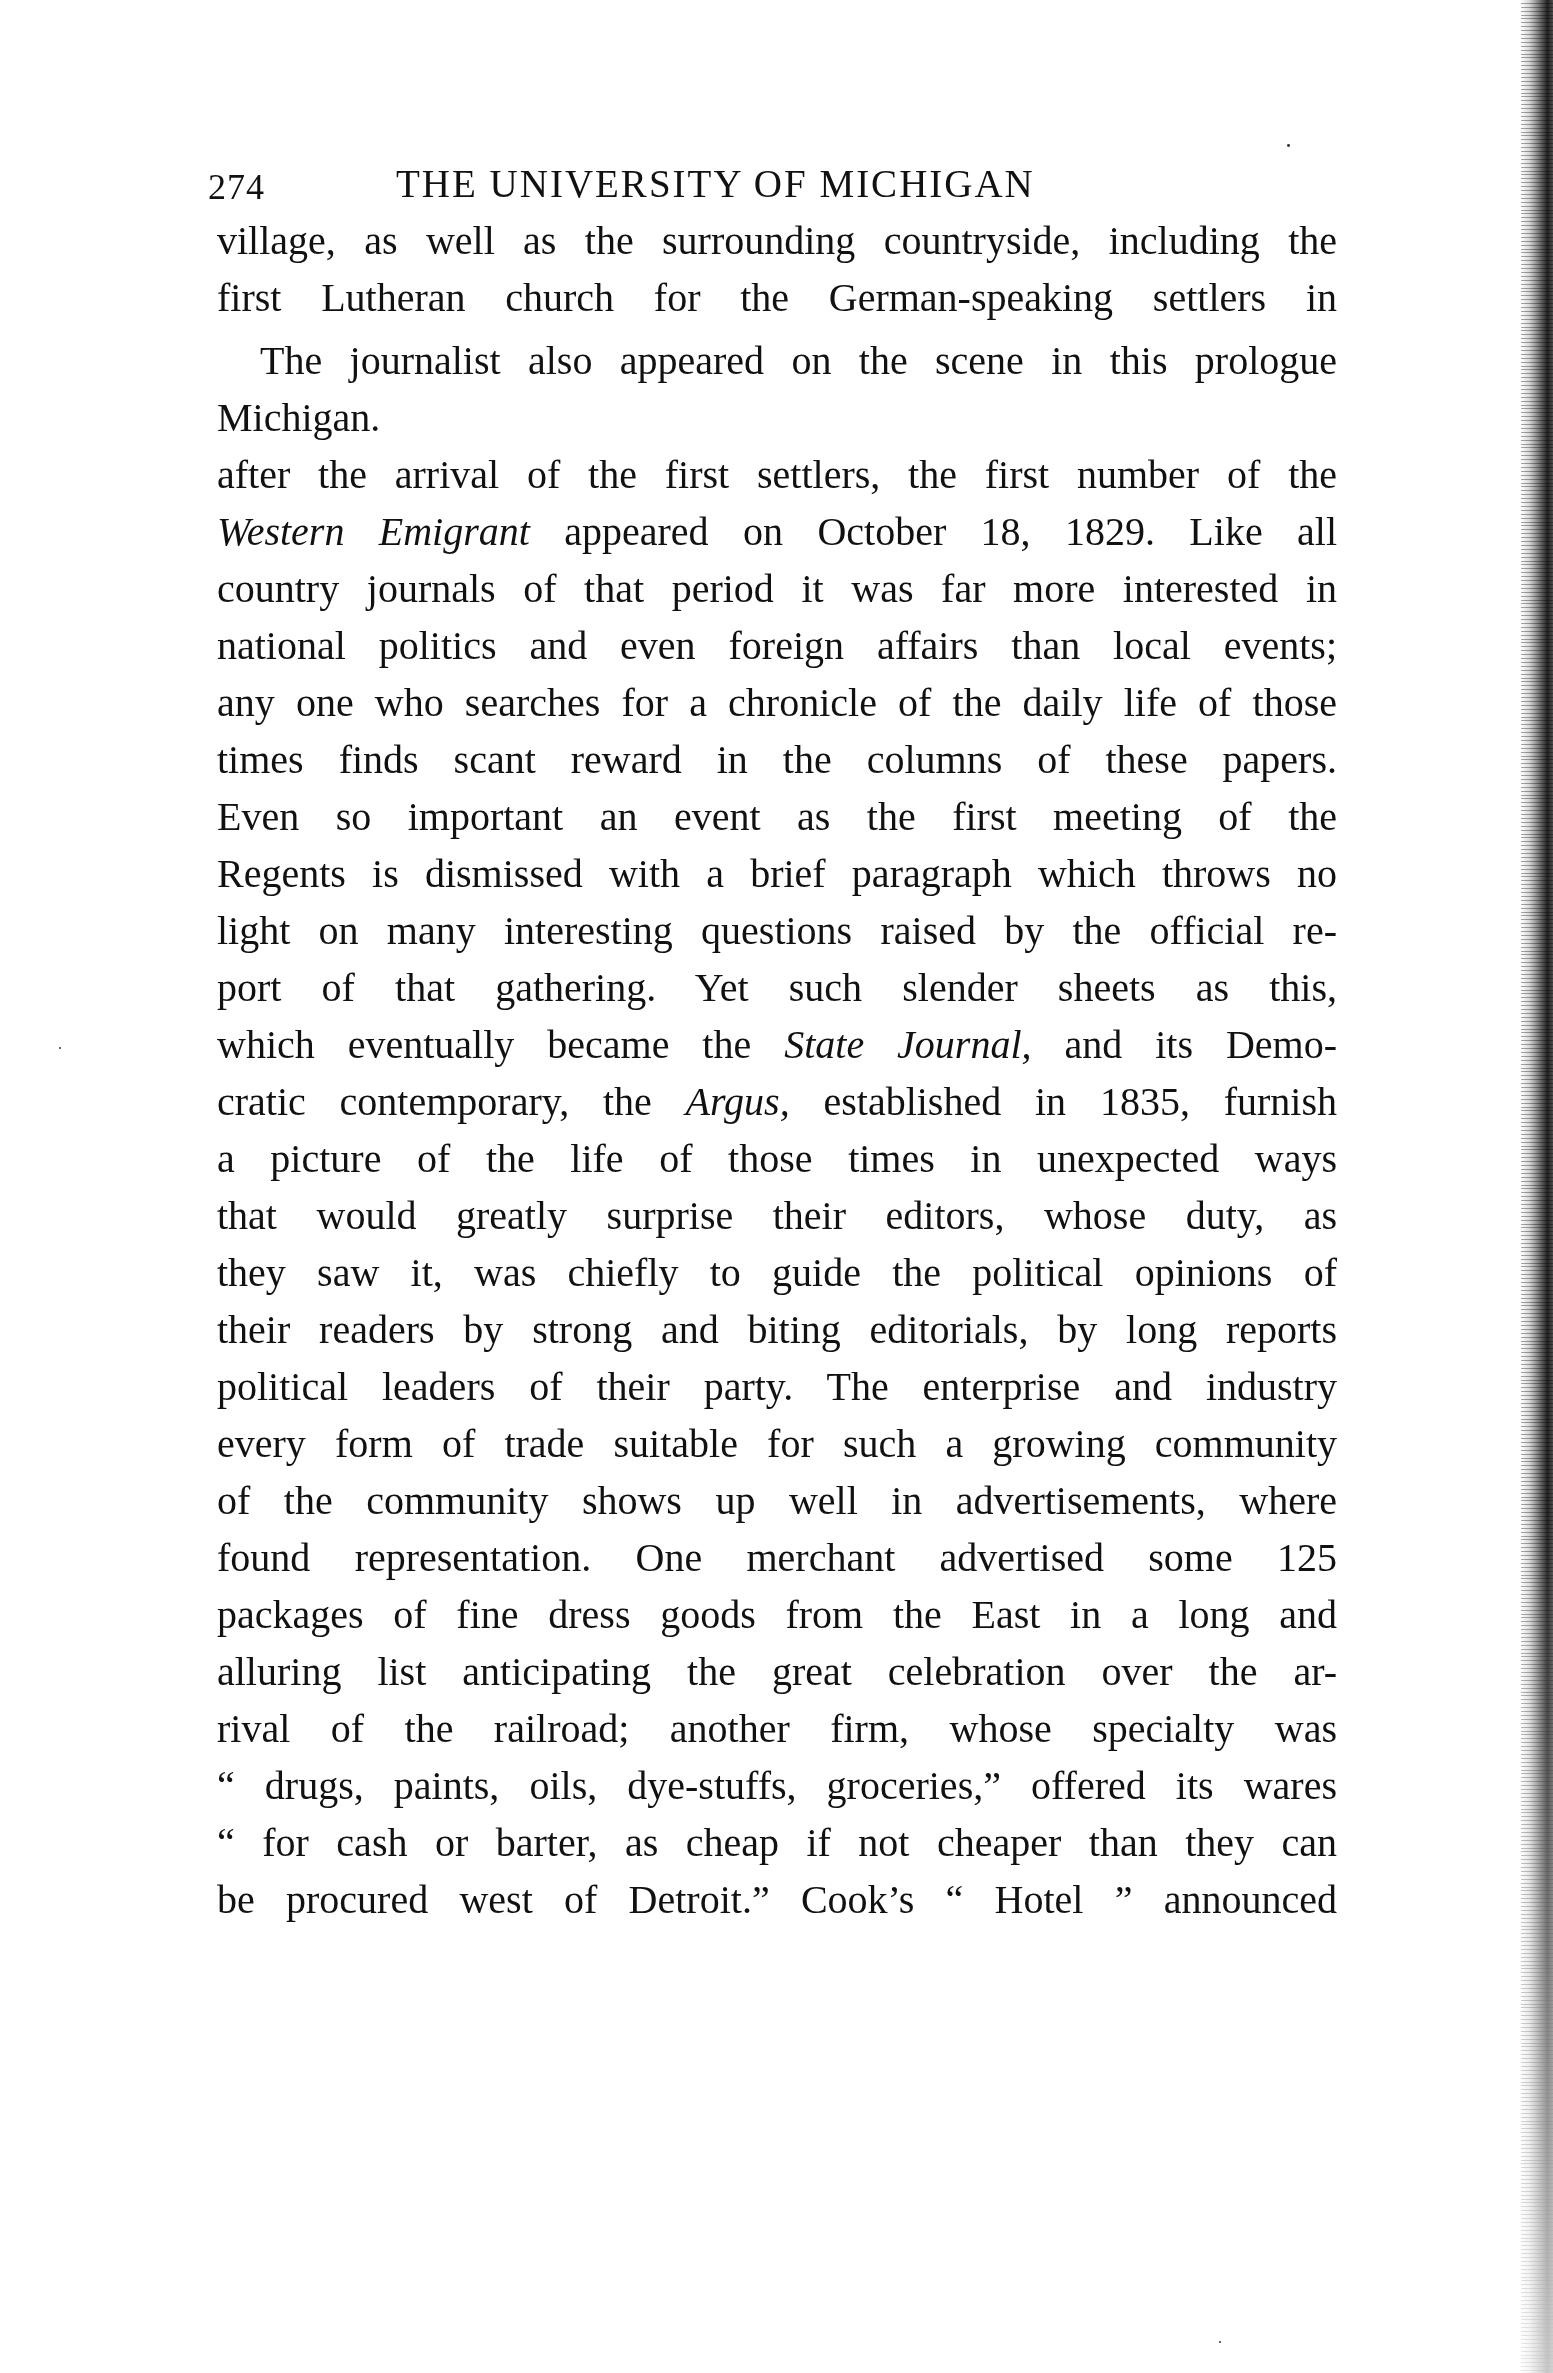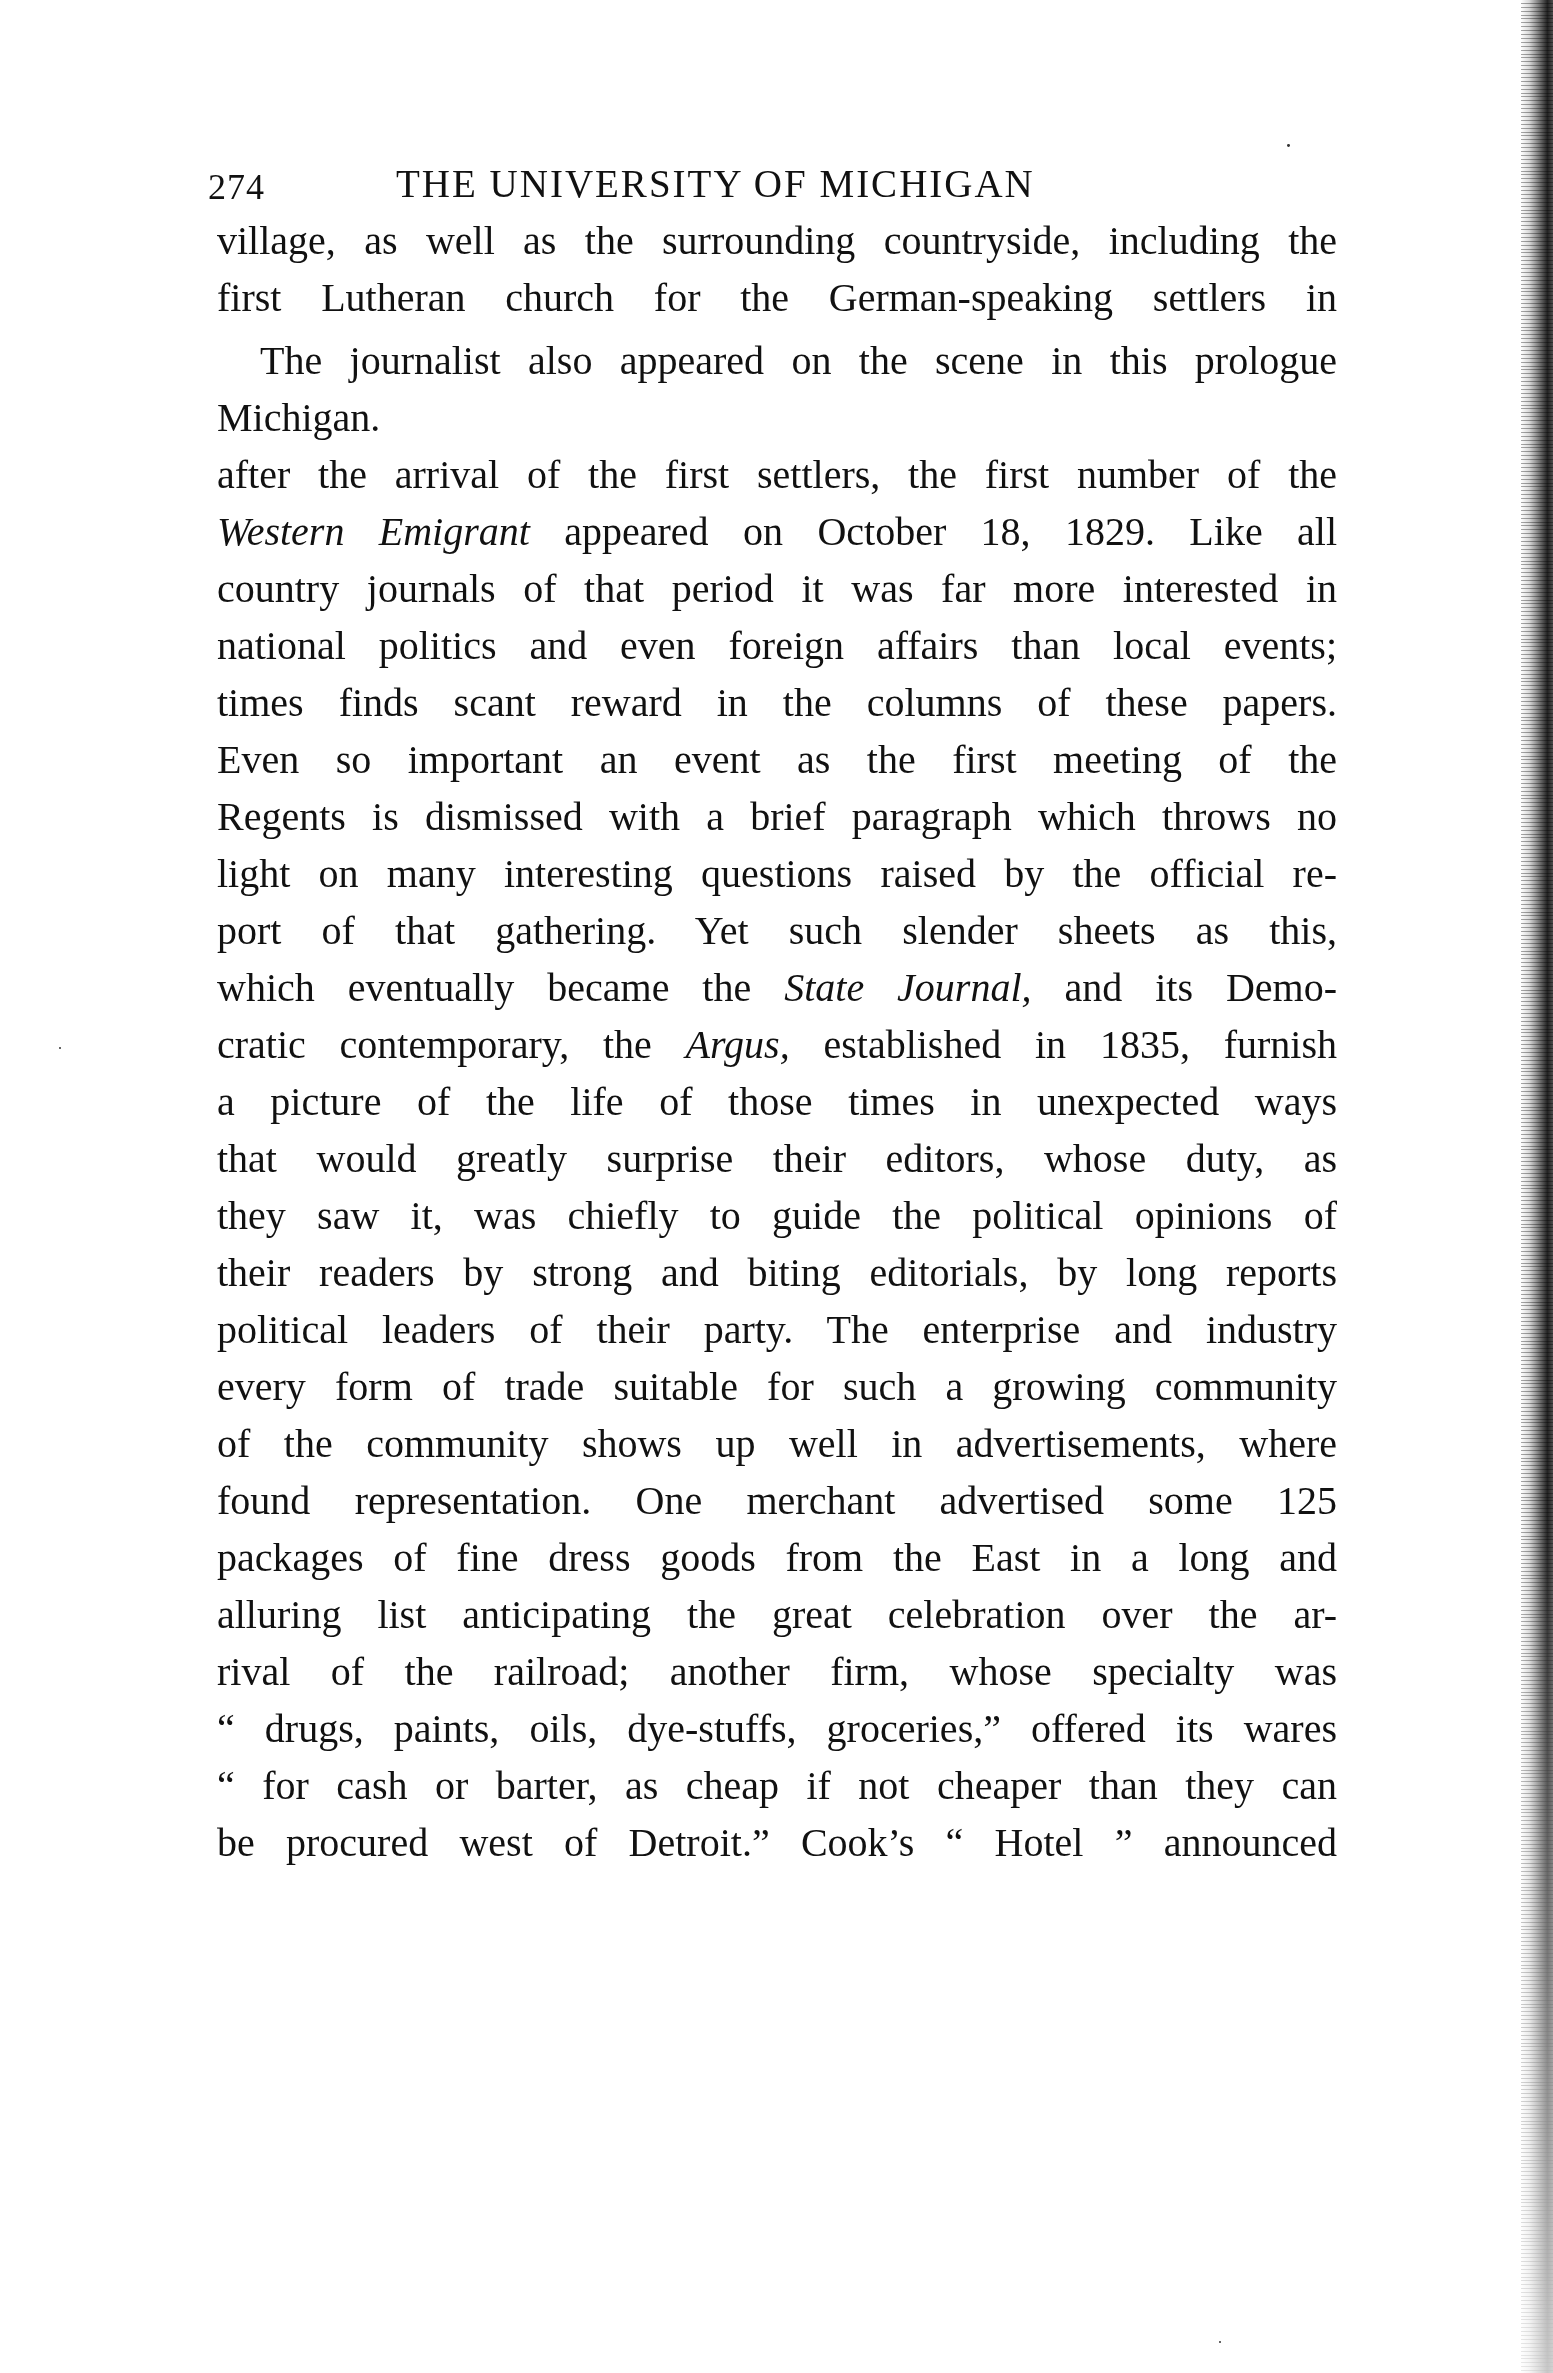--- a/index.html
+++ b/index.html
@@ -105,20 +105,21 @@
 
   <div class="body-text">
     <div class="line"><span>village, as well as the surrounding countryside, including the</span></div>
     <div class="line"><span>first Lutheran church for the German-speaking settlers in</span></div>
     <div class="line indent para-gap"><span>The journalist also appeared on the scene in this prologue</span></div>
     <div class="line last"><span>Michigan.</span></div>
     <div class="line"><span>after the arrival of the first settlers, the first number of the</span></div>
     <div class="line"><em>Western Emigrant</em><span> appeared on October 18, 1829.  Like all</span></div>
     <div class="line"><span>country journals of that period it was far more interested in</span></div>
     <div class="line"><span>national politics and even foreign affairs than local events;</span></div>
+    <div class="line"><span>any one who searches for a chronicle of the daily life of those</span></div>
     <div class="line"><span>times finds scant reward in the columns of these papers.</span></div>
     <div class="line"><span>Even so important an event as the first meeting of the</span></div>
     <div class="line"><span>Regents is dismissed with a brief paragraph which throws no</span></div>
     <div class="line"><span>light on many interesting questions raised by the official re-</span></div>
     <div class="line"><span>port of that gathering.  Yet such slender sheets as this,</span></div>
     <div class="line"><span>which eventually became the </span><em>State Journal,</em><span> and its Demo-</span></div>
     <div class="line"><span>cratic contemporary, the </span><em>Argus,</em><span> established in 1835, furnish</span></div>
     <div class="line"><span>a picture of the life of those times in unexpected ways</span></div>
     <div class="line"><span>that would greatly surprise their editors, whose duty, as</span></div>
     <div class="line"><span>they saw it, was chiefly to guide the political opinions of</span></div>

